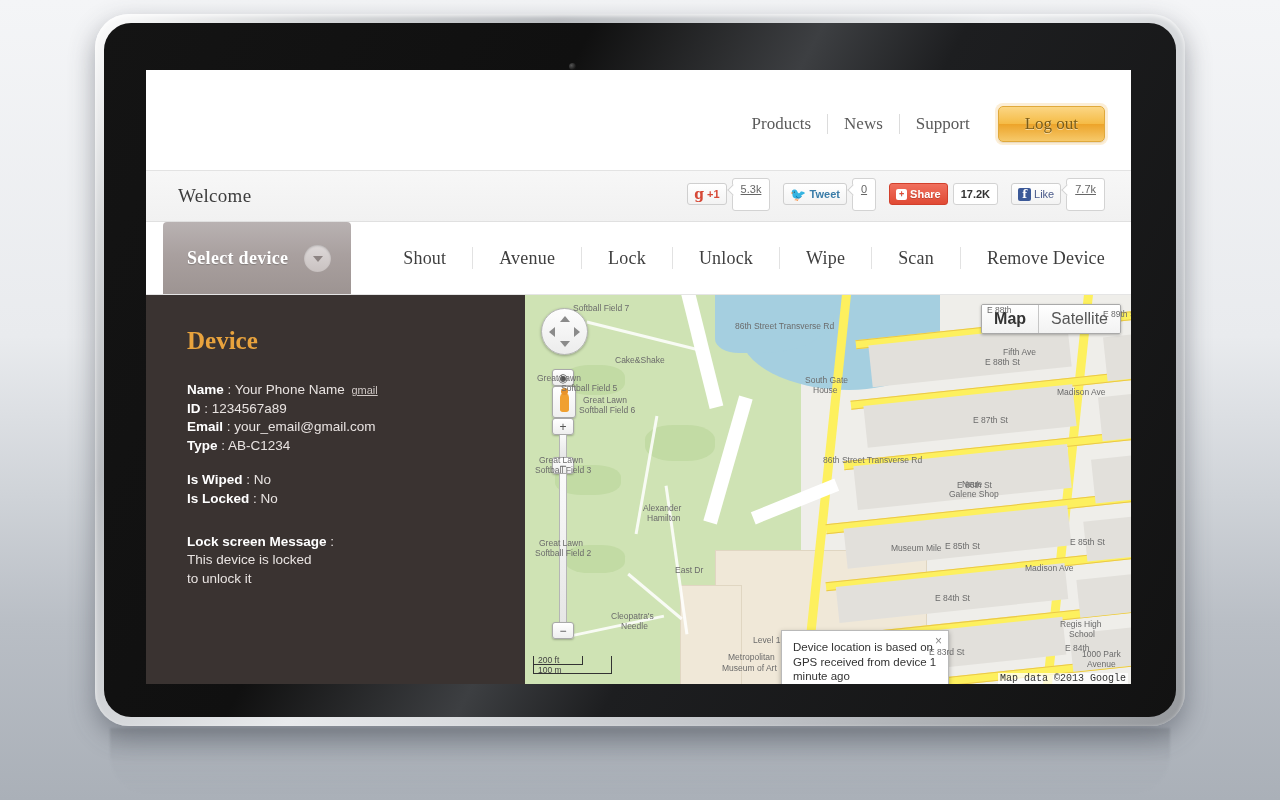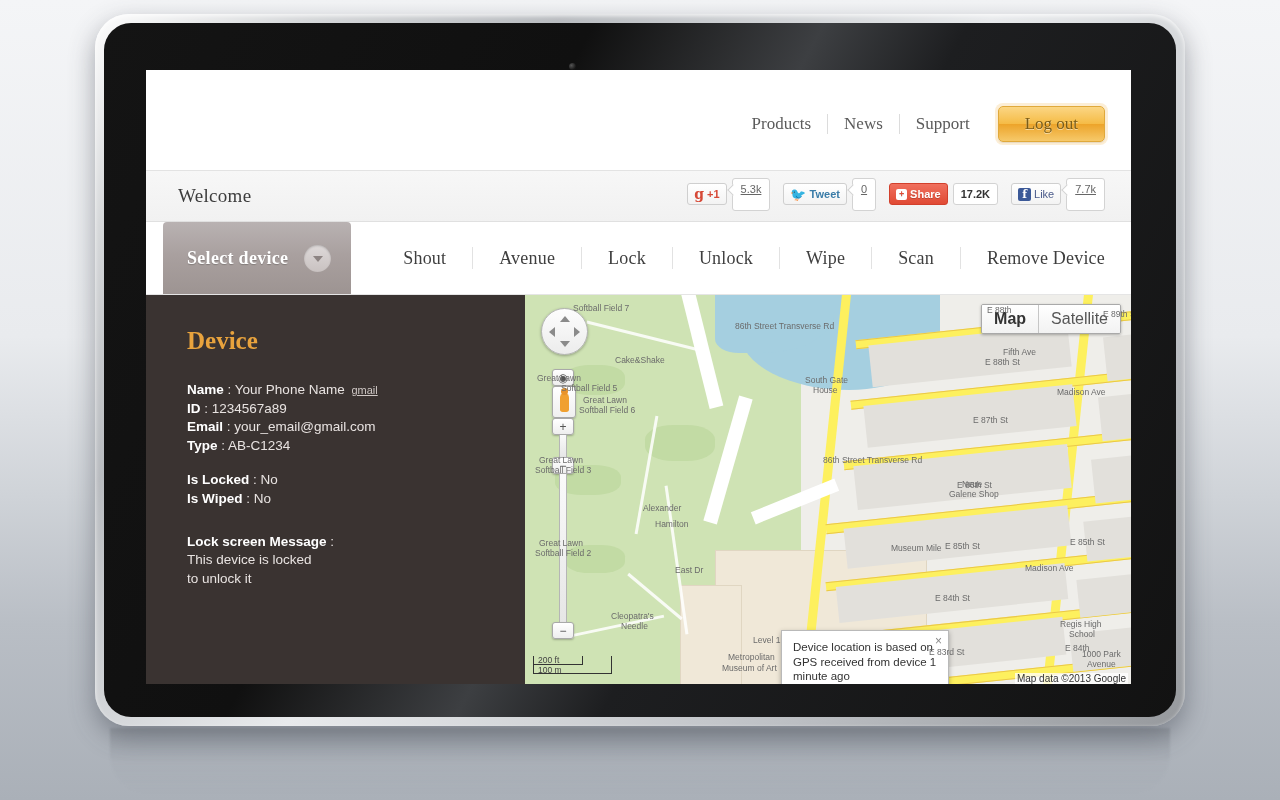--- a/index.html
+++ b/index.html
@@ -189,21 +189,21 @@
   .bubble:after{content:"";position:absolute;left:44px;bottom:-9px;width:0;height:0;
      border-left:8px solid transparent;border-right:8px solid transparent;border-top:9px solid #fff;}
   .scalebar{position:absolute;left:8px;bottom:12px;font-size:8.5px;color:#444;font-family:"Liberation Sans",sans-serif;}
   .scale-line{position:relative;width:78px;height:17px;border-left:1px solid #333;border-bottom:1px solid #333;}
   .scale-line:after{content:"";position:absolute;right:0;top:0;width:1px;height:17px;background:#333;}
   .scale-line .mid{position:absolute;left:0;top:8px;width:48px;height:1px;background:#333;}
   .scale-line .midtick{position:absolute;left:48px;top:0;width:1px;height:9px;background:#333;}
   .scale-t{position:absolute;left:4px;top:-1px;}
   .scale-b{position:absolute;left:4px;top:9px;}
   .attrib{position:absolute;right:3px;bottom:2px;font-size:10px;color:#333;background:rgba(255,255,255,.75);
-     padding:0 2px;font-family:Liberation Sans, sans-serif;margin-top:39px;}
+     padding:0 2px;font-family:Liberation Mono, monospace;margin-top:39px;}
 </style>
 </head>
 <body>
 
 <div id="reflection"></div>
 
 <div id="tablet">
   <div id="tablet-body">
     <div id="camera"></div>
   </div>
@@ -300,26 +300,26 @@
       </div>
       <div class="dl">
         <b>Type</b>
         <span>:</span>
         <span>AB-C1234</span>
       </div>
 
       <div class="gap-a"></div>
 
       <div class="dl">
+        <b>Is Wiped</b>
+        <span>:</span>
+        <span>No</span>
+      </div>
+      <div class="dl">
         <b>Is Locked</b>
-        <span>:</span>
-        <span>No</span>
-      </div>
-      <div class="dl">
-        <b>Is Wiped</b>
         <span>:</span>
         <span>No</span>
       </div>
 
       <div class="gap-b"></div>
 
       <div class="dl">
         <b>Lock screen Message</b>
         <span>:</span>
       </div>
@@ -426,21 +426,21 @@
           <div class="maplabel" style="left: 90px; top: 60px;">Cake&amp;Shake</div>
           <div class="maplabel" style="left: 12px; top: 78px;">Great Lawn</div>
           <div class="maplabel" style="left: 8px; top: 88px; margin-left: 28px;">Softball Field 5</div>
           <div class="maplabel" style="left: 58px; top: 100px;">Great Lawn</div>
           <div class="maplabel" style="left: 54px; top: 110px;">Softball Field 6</div>
           <div class="maplabel" style="left: 280px; top: 80px;">South Gate</div>
           <div class="maplabel" style="left: 288px; top: 90px;">House</div>
           <div class="maplabel" style="left: 14px; top: 160px;">Great Lawn</div>
           <div class="maplabel" style="left: 10px; top: 170px;">Softball Field 3</div>
           <div class="maplabel" style="left: 118px; top: 208px;">Alexander</div>
-          <div class="maplabel" style="left: 122px; top: 224px; margin-left: 8px;">Hamilton</div>
+          <div class="maplabel" style="left: 122px; top: 218px;">Hamilton</div>
           <div class="maplabel" style="left: 14px; top: 243px;">Great Lawn</div>
           <div class="maplabel" style="left: 10px; top: 253px;">Softball Field 2</div>
           <div class="maplabel" style="left: 86px; top: 316px;">Cleopatra's</div>
           <div class="maplabel" style="left: 96px; top: 326px;">Needle</div>
           <div class="maplabel" style="left: 228px; top: 340px;">Level 1</div>
           <div class="maplabel" style="left: 203px; top: 357px;">Metropolitan</div>
           <div class="maplabel" style="left: 197px; top: 368px;">Museum of Art</div>
           <div class="maplabel" style="left: 437px; top: 184px;">Neue</div>
           <div class="maplabel" style="left: 424px; top: 194px;">Galene Shop</div>
           <div class="maplabel" style="left: 535px; top: 324px;">Regis High</div>

